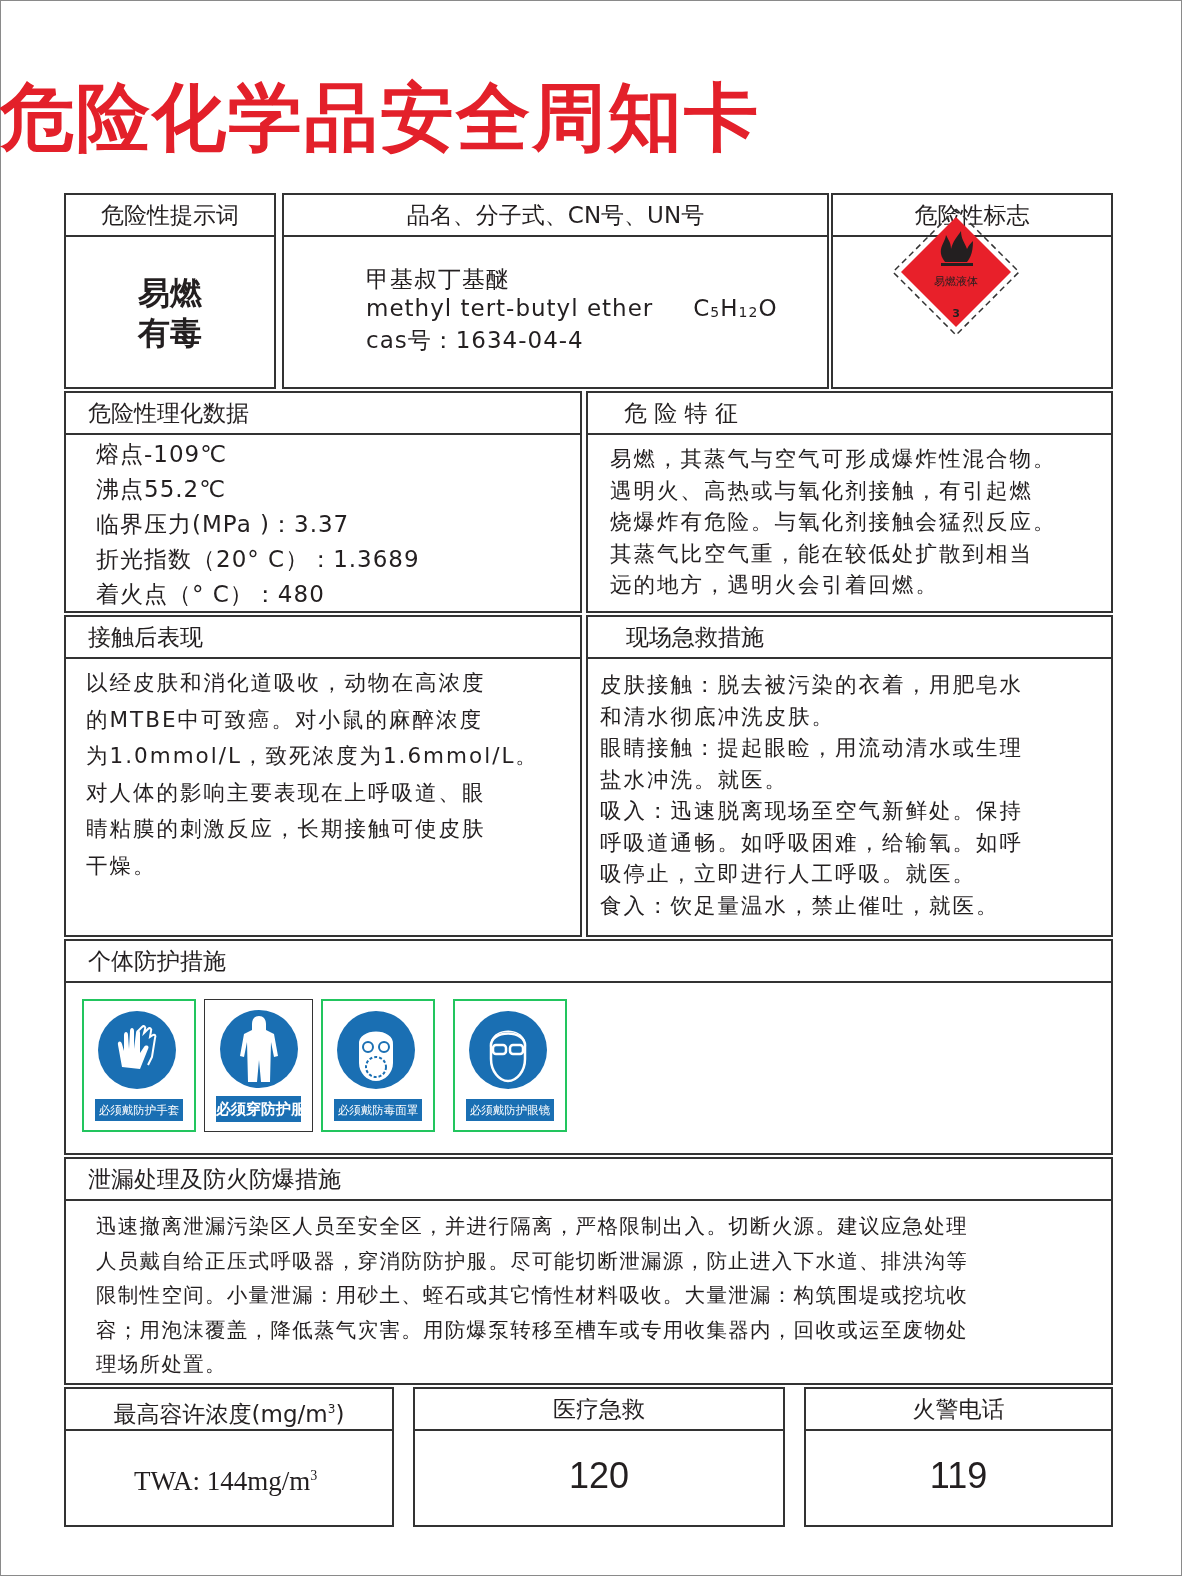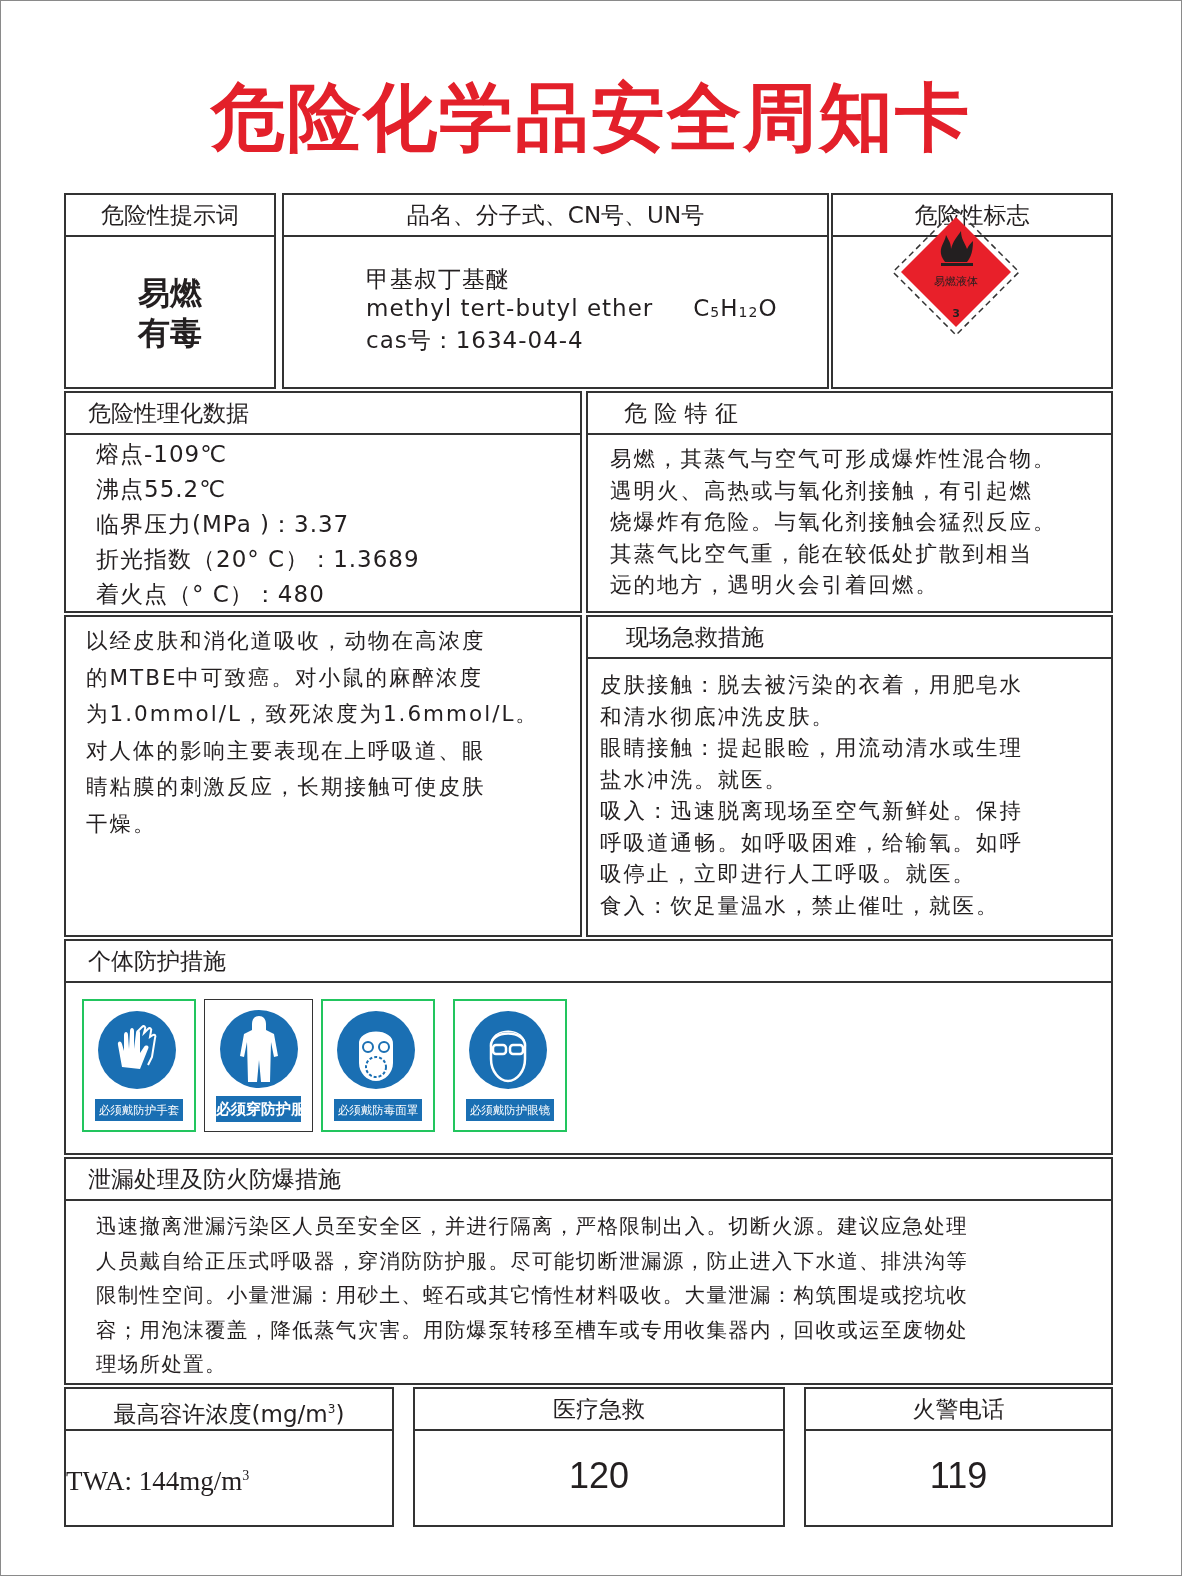--- a/index.html
+++ b/index.html
@@ -2,21 +2,21 @@
 <html><head>
 <meta charset="utf-8">
 <style>
   html, body { margin: 0; padding: 0; background: #ffffff; }
   body {
     width: 1182px; height: 1576px; position: relative; overflow: hidden;
     font-family: "DejaVu Sans", "Liberation Sans", sans-serif; color: #231f20;
   }
   .page-frame { position: absolute; left: 0; top: 0; width: 1180px; height: 1574px; border: 1px solid #8a8a8a; }
   .title {
-    position: absolute; left: 0; top: 72px; width: 1182px; text-align: center;
+    position: absolute; left: 0; top: 72px; width: 1182px; 
     font-family: "DejaVu Serif", "Liberation Serif", serif; font-weight: bold;
     font-size: 74px; letter-spacing: 2px; color: #e3202a; line-height: 90px;
   }
   .box { position: absolute; border: 2px solid #333; box-sizing: border-box; background: #fff; }
   .box-head {
     border-bottom: 2px solid #333; box-sizing: border-box; font-size: 23px; line-height: 40px; height: 42px;
     padding-left: 22px; white-space: nowrap;
   }
   .box-head.center { text-align: center; padding-left: 0; }
   .hazard-words { text-align: center; font-family: "DejaVu Serif", "Liberation Serif", serif; font-weight: bold; font-size: 32px; line-height: 40px; padding-top: 36px; }
@@ -27,21 +27,21 @@
   .sign-wrap { position: absolute; left: 58px; top: 12px; width: 130px; height: 130px; }
   .data-list { padding: 2px 0 0 30px; font-size: 23px; line-height: 35px; letter-spacing: 1px; }
   .para { font-size: 22px; letter-spacing: 2px; }
   .ppe-row { display: flex; gap: 8px; padding: 16px 0 0 16px; }
   .ppe-card { width: 114px; height: 133px; border: 2px solid #22c55e; box-sizing: border-box; position: relative; background: #fff; }
   .ppe-card.dark { border: 1.5px solid #333; }
   .ppe-circle { position: absolute; left: 14px; top: 10px; width: 78px; height: 78px; border-radius: 50%; background: #1a6fb3; }
   .ppe-label { position: absolute; left: 11px; right: 11px; top: 98px; height: 22px; background: #1a6fb3; color: #fff; font-size: 11.5px; line-height: 22px; text-align: center; white-space: nowrap; overflow: hidden; }
   .ppe-label.big { font-size: 15px; font-weight: bold; height: 26px; line-height: 26px; top: 96px; }
   .phone { text-align: center; font-family: "Liberation Sans", sans-serif; font-size: 36px; line-height: 90px; }
-  .twa { font-family: "Liberation Serif", "DejaVu Serif", serif; font-size: 27px; line-height: 90px; }
+  .twa { font-family: "Liberation Serif", "DejaVu Serif", serif; font-size: 27px; line-height: 90px; padding-left: 68px; }
   .twa sup { font-size: 14px; }
   .head-sup sup { font-size: 12px; }
 </style>
 </head>
 <body>
 
 <div class="page-frame"></div>
 
 <div class="title">危险化学品安全周知卡</div>
 
@@ -97,20 +97,21 @@
   <div class="para" style="padding:8px 0 0 22px; line-height:31.5px; font-size:21.5px;">
     <div>易燃，其蒸气与空气可形成爆炸性混合物。</div>
     <div>遇明火、高热或与氧化剂接触，有引起燃</div>
     <div>烧爆炸有危险。与氧化剂接触会猛烈反应。</div>
     <div>其蒸气比空气重，能在较低处扩散到相当</div>
     <div>远的地方，遇明火会引着回燃。</div>
   </div>
 </div>
 
 <div class="box" style="left:64px; top:615px; width:518px; height:322px;">
+  <div class="box-head">接触后表现</div>
   <div class="para" style="padding:6px 0 0 20px; line-height:36.5px; font-size:21.5px;">
     <div>以经皮肤和消化道吸收，动物在高浓度</div>
     <div>的MTBE中可致癌。对小鼠的麻醉浓度</div>
     <div>为1.0mmol/L，致死浓度为1.6mmol/L。</div>
     <div>对人体的影响主要表现在上呼吸道、眼</div>
     <div>睛粘膜的刺激反应，长期接触可使皮肤</div>
     <div>干燥。</div>
   </div>
 </div>
 

